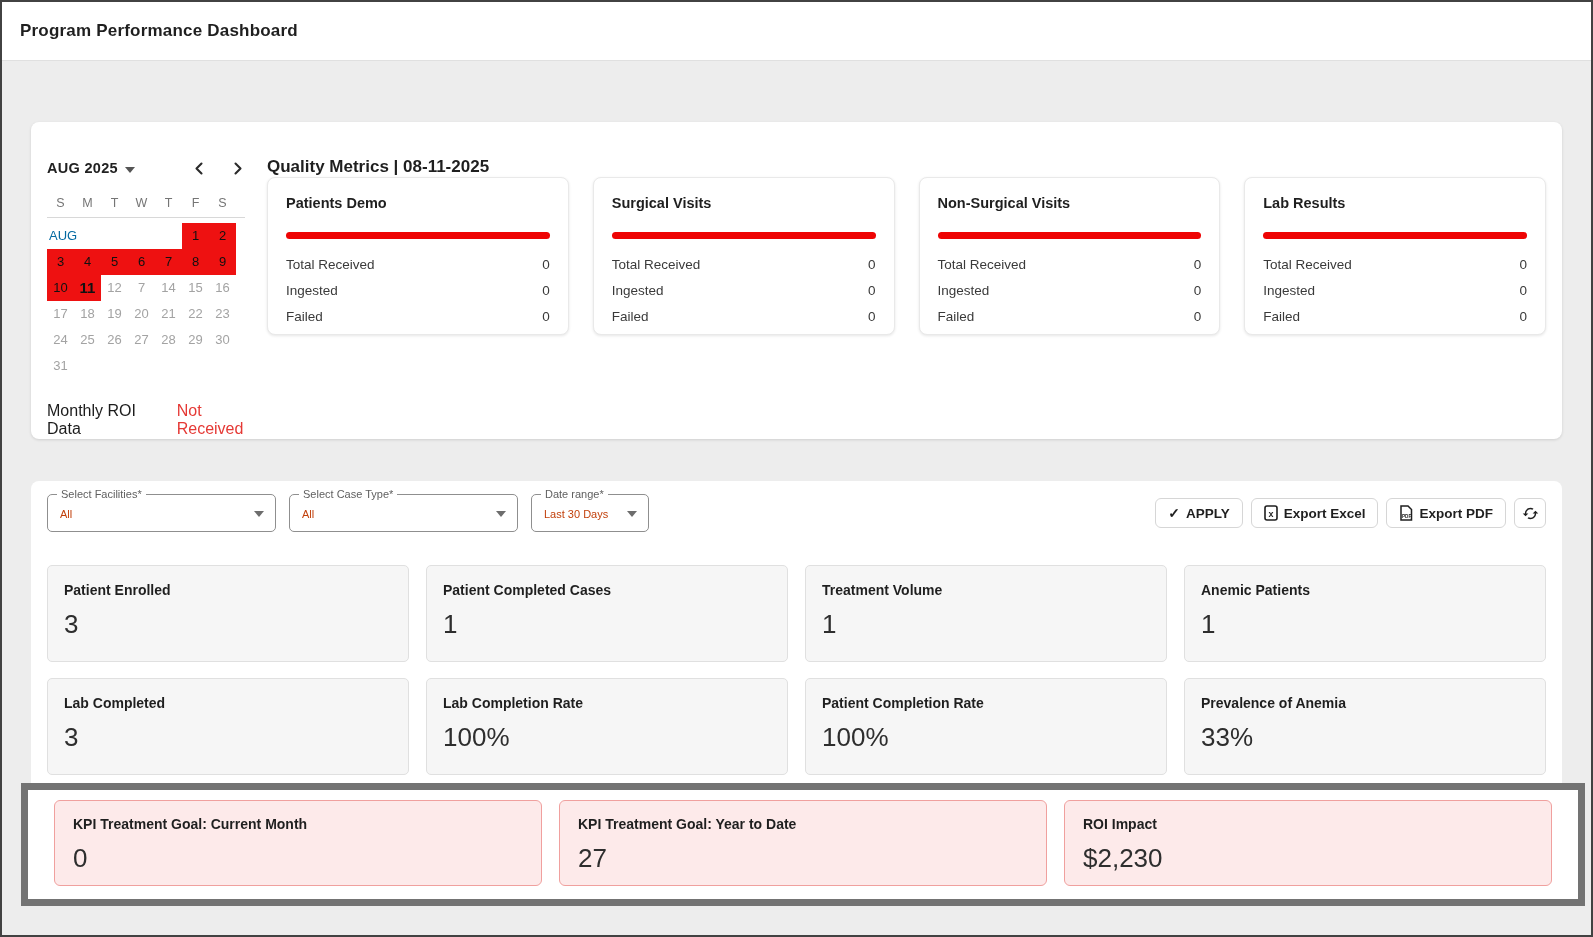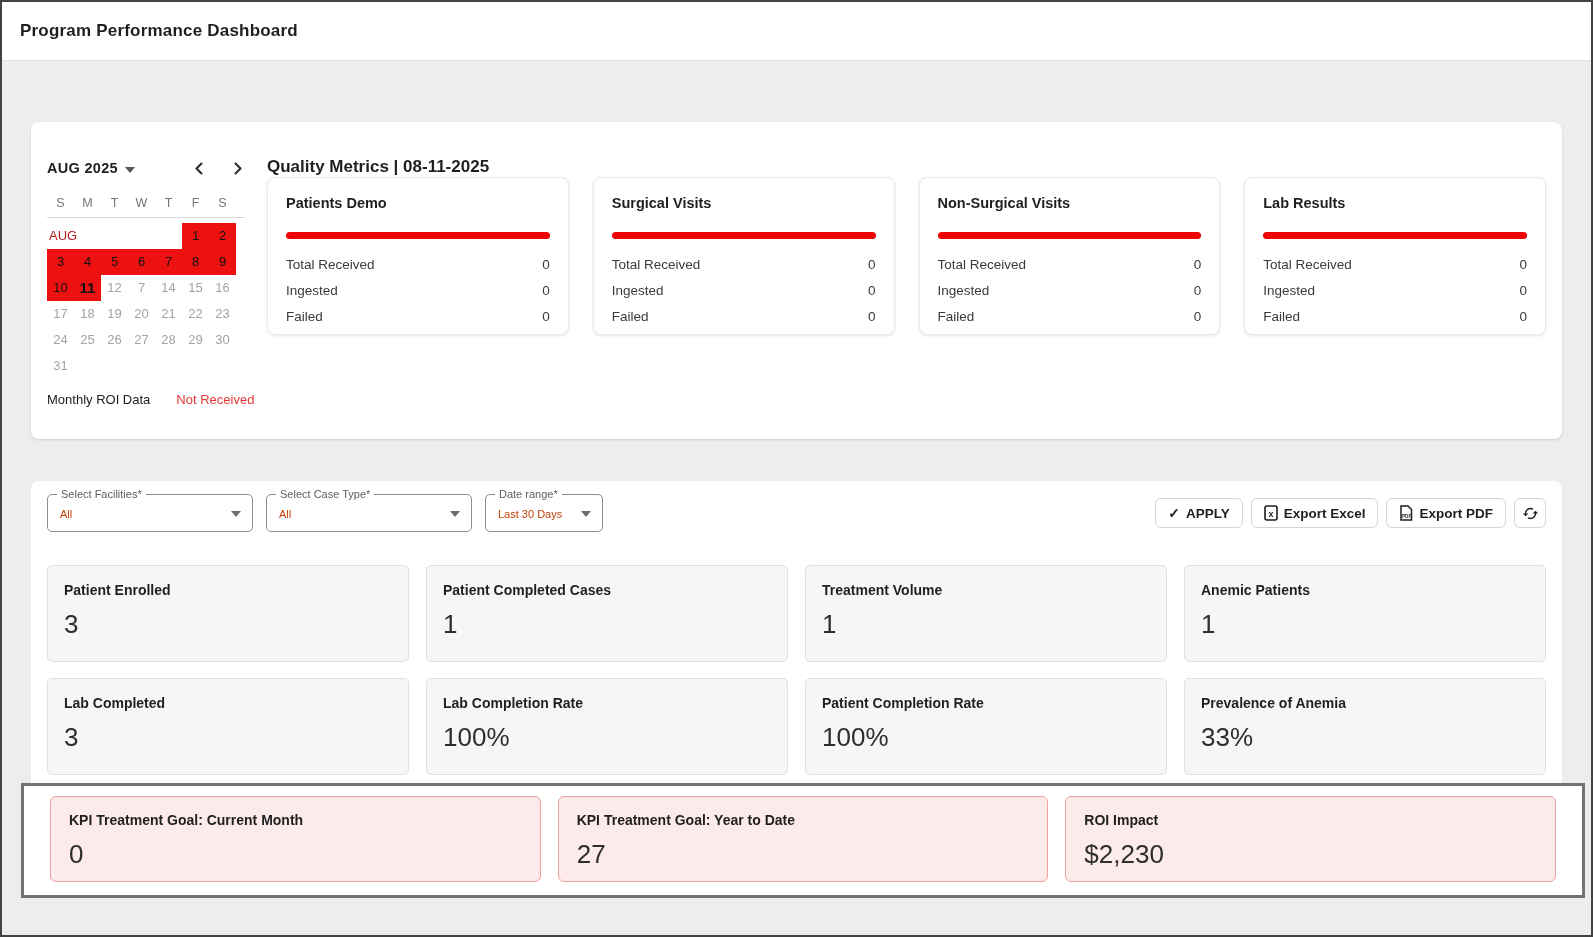--- a/index.html
+++ b/index.html
@@ -37,26 +37,26 @@
   .cal-nav svg { cursor:pointer; display:block; }
   .cal-dow {
     display:grid; grid-template-columns:repeat(7,27px); margin-top:20px;
     font-size:12.5px; color:#757575; text-align:center;
   }
   .cal-divider { width:198px; border-bottom:1px solid #d8d8d8; margin-top:7px; }
   .cal-grid {
     display:grid; grid-template-columns:repeat(7,27px); grid-auto-rows:26px;
     margin-top:5px; font-size:13px; color:#1c1c1c;
   }
-  .cal-mlabel { grid-column:1 / span 5; line-height:26px; padding-left:2px; color:#b91c1c; font-size:13px; }
+  .cal-mlabel { grid-column:1 / span 5; line-height:26px; padding-left:2px; color:#0369a1; font-size:13px; }
   .cday { line-height:26px; text-align:center; cursor:pointer; }
   .cday.range { background:#ee1111; color:#111; }
   .cday.today { font-weight:700; font-size:15px; }
   .cday.muted { color:#a3a3a3; }
-  .cal-footer { display:flex; gap:26px; margin-top:13px; font-size:13px; }
+  .cal-footer { display:flex; gap:26px; margin-top:23px; font-size:16px; }
   .roi-label { color:#1c1c1c; }
   .roi-status { color:#e53935; }
 
   
   .quality { flex:1; padding:35px 16px 0 12px; }
   .q-title { font-size:17px; font-weight:700; color:#1f1f1f; }
   .q-cards { display:flex; gap:24px; }
   .q-card {
     flex:1; background:#fff; border:1px solid #e9e9e9; border-radius:8px;
     box-shadow:0 1px 3px rgba(0,0,0,.10); padding:17px 18px; height:158px;
@@ -78,21 +78,21 @@
   .mselect .flabel {
     position:absolute; top:-7px; left:9px; background:#fff; padding:0 4px;
     font-size:11px; color:#5f5f5f; white-space:nowrap;
   }
   .mselect .fvalue { font-size:11px; color:#c2410c; }
   .sel-arrow {
     position:absolute; right:11px; top:16px; width:0; height:0;
     border-left:5px solid transparent; border-right:5px solid transparent;
     border-top:6px solid #6d6d6d;
   }
-  .w206 { width:206px; } .w146 { width:118px; }
+  .w206 { width:229px; } .w146 { width:118px; }
   .actions { margin-left:auto; display:flex; gap:8px; align-items:center; }
   .btn {
     display:flex; align-items:center; gap:6px; height:30px; padding:0 12px;
     background:#fff; border:1px solid #d6d6d6; border-radius:6px;
     font-family:"Liberation Sans",sans-serif; font-size:13.5px; font-weight:700;
     color:#1f1f1f; cursor:pointer; white-space:nowrap;
   }
   .btn-icon { width:32px; padding:0; justify-content:center; }
   .check-glyph { font-size:14px; font-weight:700; }
 
@@ -100,21 +100,21 @@
   .kpi-grid { display:grid; grid-template-columns:repeat(4,1fr); gap:16px 17px; margin-top:33px; }
   .kpi-card {
     background:#f6f6f6; border:1px solid #e0e0e0; border-radius:5px;
     padding:16px 16px; height:97px;
   }
   .kpi-title { font-size:14px; font-weight:700; color:#1f1f1f; }
   .kpi-value { font-size:26px; color:#2e2e2e; margin-top:11px; font-weight:400; }
 
   
   .hl-box {
-    margin:8px -39px 0 -26px; border:3px solid #737373; background:#fff;
+    margin:8px -39px 0 -26px; border:7px solid #737373; background:#fff;
     padding:10px 26px 13px 26px; display:flex; gap:17px;
   }
   .hl-card {
     flex:1; background:#fdeaea; border:1px solid #f0a09e; border-radius:6px;
     padding:15px 18px; height:86px;
   }
 </style>
 </head>
 <body>
 

